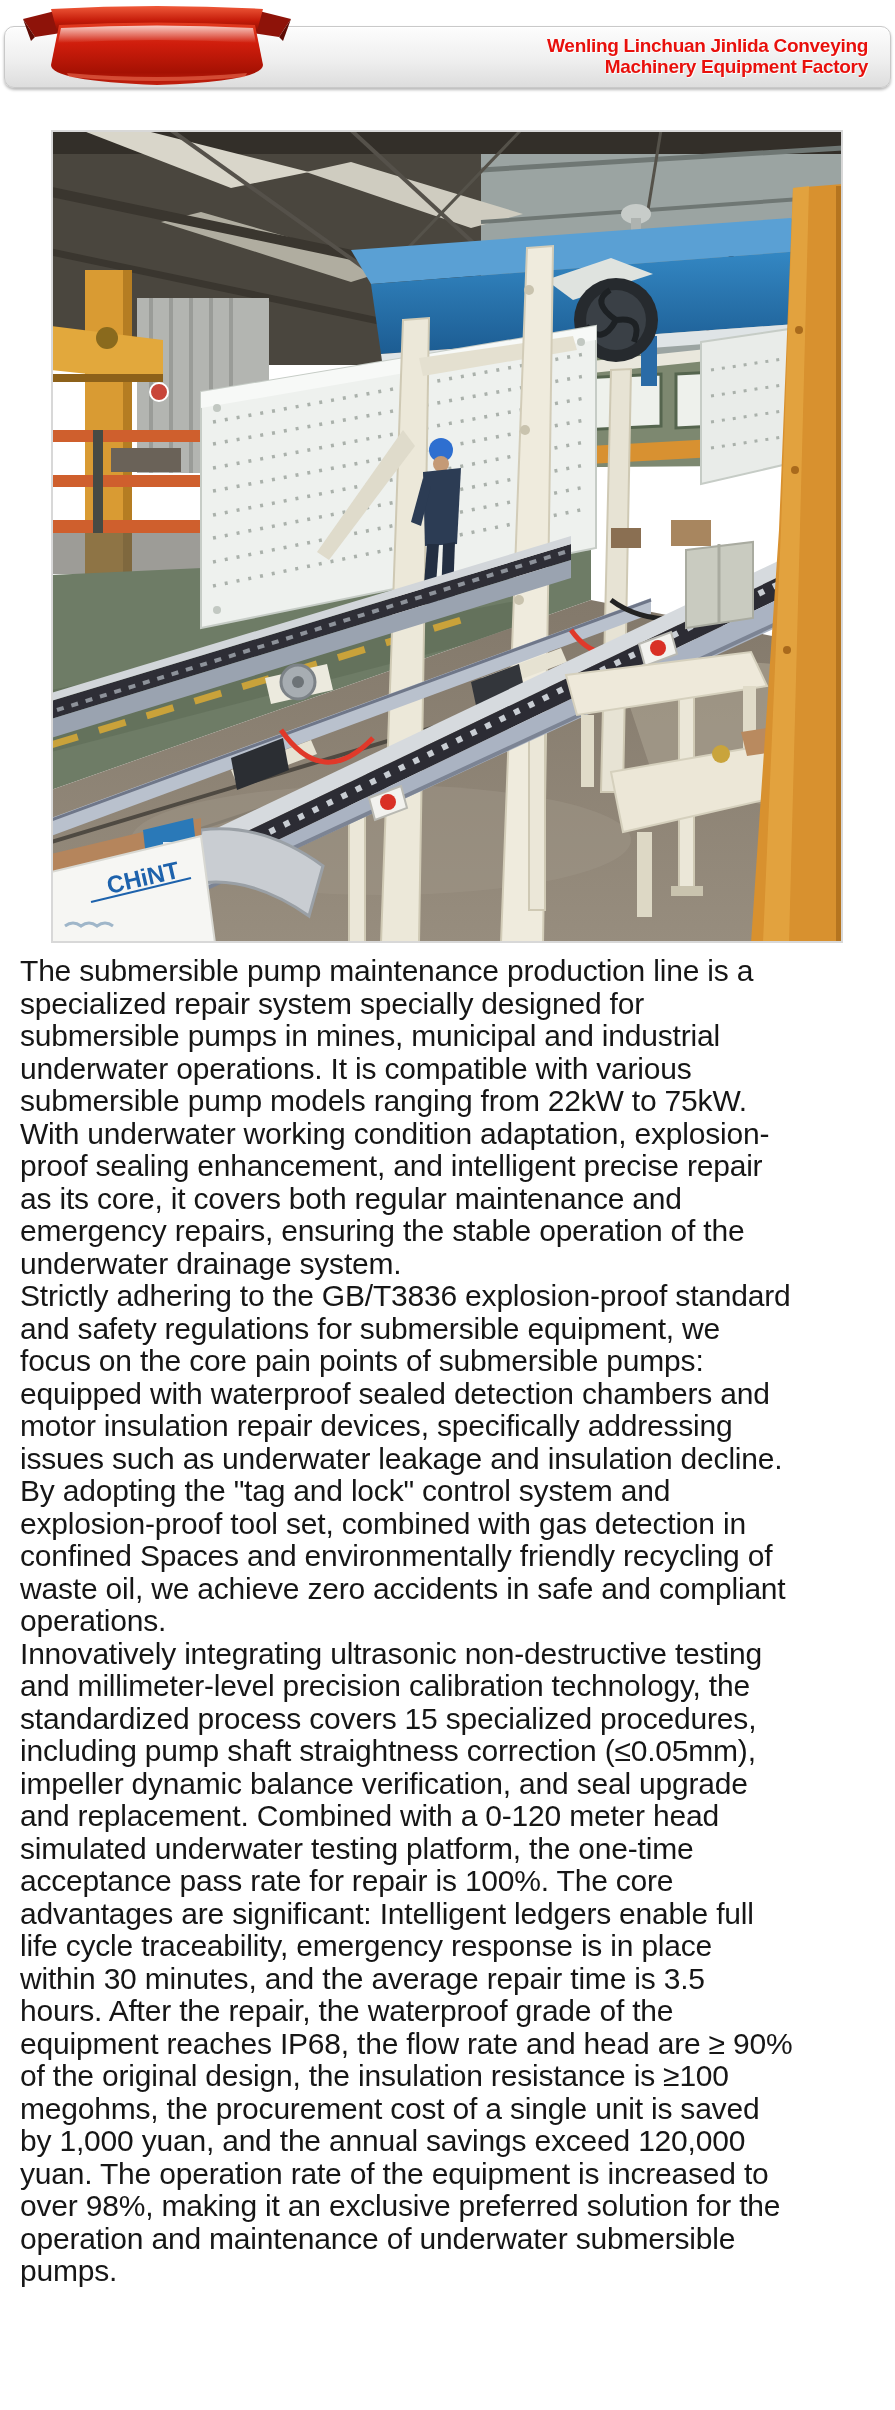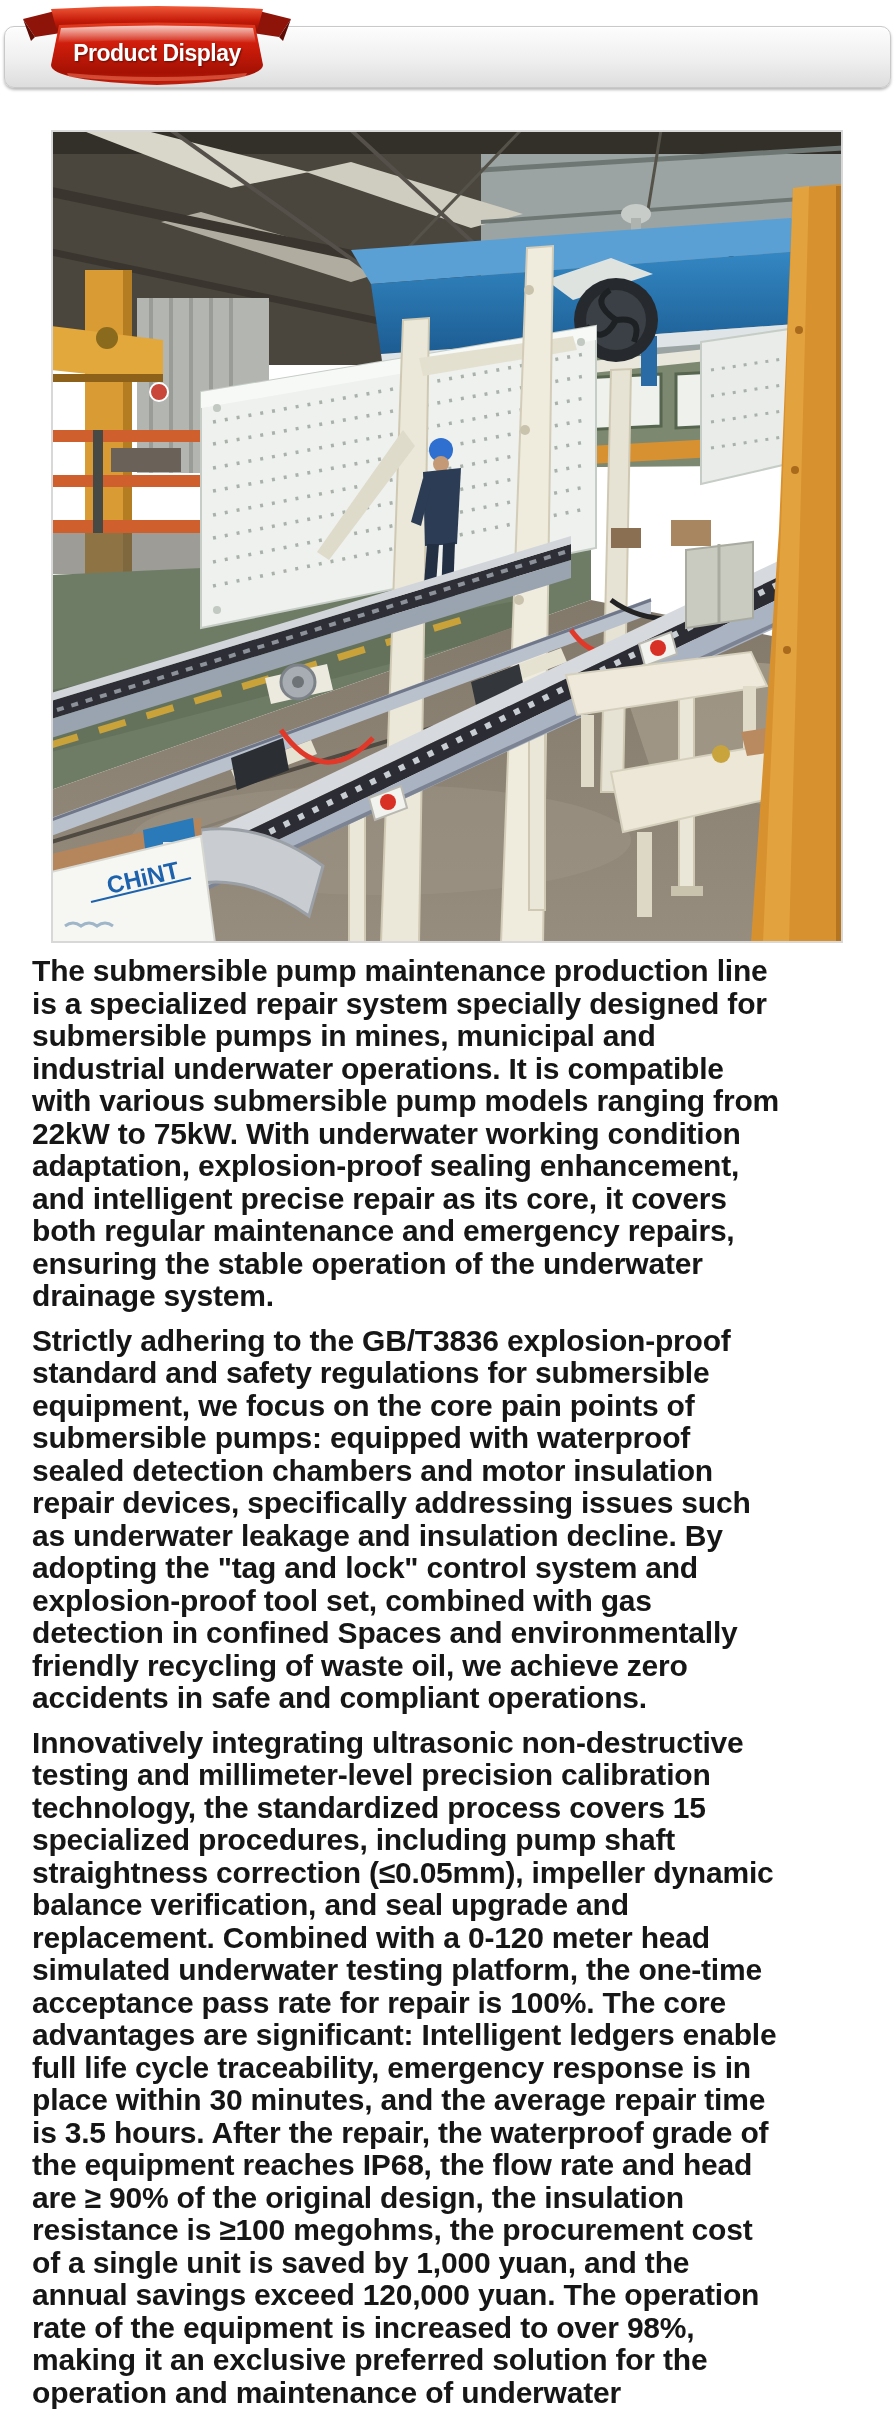--- a/index.html
+++ b/index.html
@@ -64,21 +64,21 @@
     color: #0c0c0c;
   }
   .body-text {
     margin-top: 12px;
     padding: 0 100px 6px 20px; 
     font-size: 30px;
     line-height: 32.5px;
     color: #161616;
     letter-spacing: -0.2px;
   }
-  .body-text p { margin: 12px; font-weight: bold; }
+  .body-text p { margin: 0; }
 </style>
 </head>
 <body>
 
 <div class="page">
 
   <div class="header-bar">
 
     <div class="ribbon">
       <svg width="272" height="88" viewBox="0 0 272 88">
@@ -104,23 +104,26 @@
         <path d="M238,8 L270,16 L258,34 L232,30 Z" fill="#8e1309"></path>
         <path d="M2,16 L14,34 L10,38 Z" fill="#5f0c05"></path>
         <path d="M270,16 L258,34 L262,38 Z" fill="#5f0c05"></path>
 
         <path d="M30,6 Q136,0 242,6 L236,28 Q136,22 36,28 Z" fill="url(#rb-band)"></path>
 
         <path d="M38,22 Q136,17 234,22 L242,62 Q242,78 136,82 Q30,78 30,62 Z" fill="url(#rb-body)"></path>
         <path d="M40,25 Q136,20 232,25 L235,40 Q136,34 37,40 Z" fill="url(#rb-gloss)"></path>
         <path d="M46,70 Q136,78 226,70 L224,74 Q136,82 48,74 Z" fill="#ff8a6a" opacity="0.45"></path>
       </svg>
-      <div class="ribbon-label">Product Display</div>
     </div>
 
+    <div class="company-name">
+      <div>Wenling Linchuan Jinlida Conveying</div>
+      <div>Machinery Equipment Factory</div>
+    </div>
   </div>
 
   <div class="photo-wrap">
     <svg width="792" height="813" viewBox="0 0 792 813">
       <defs>
         <linearGradient id="canopyGrad" x1="0" y1="0" x2="0" y2="1">
           <stop offset="0" stop-color="#3488c4"></stop>
           <stop offset="1" stop-color="#1c5c92"></stop>
         </linearGradient>
         <linearGradient id="floorGrad" x1="0" y1="0" x2="0" y2="1">

